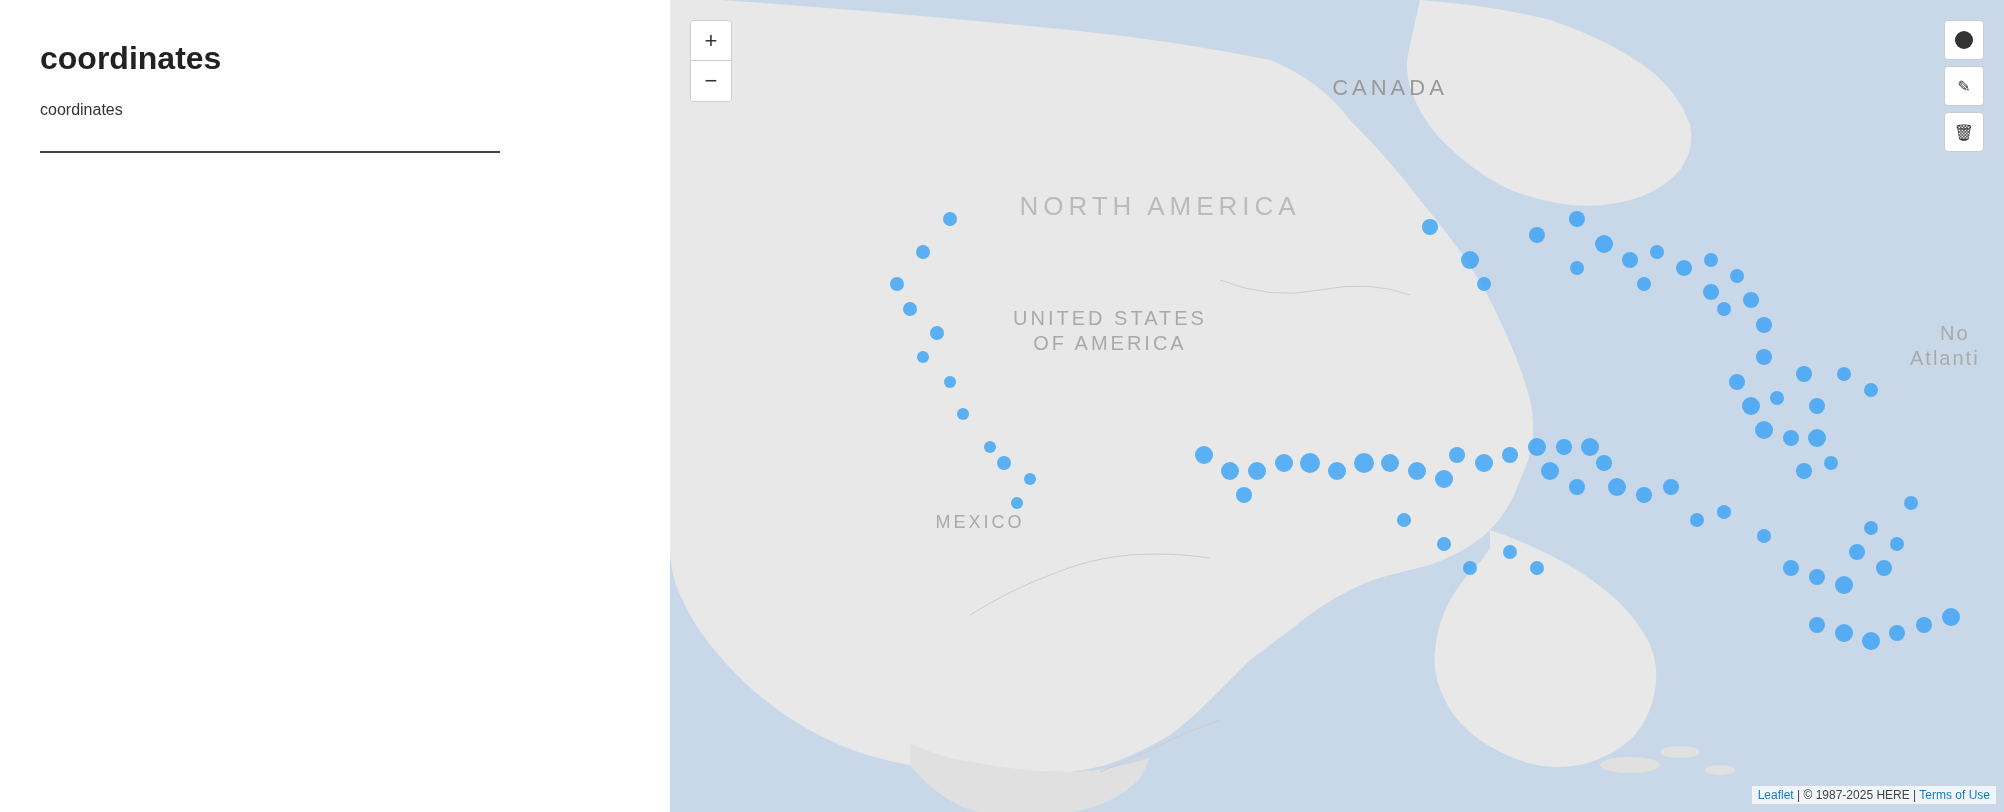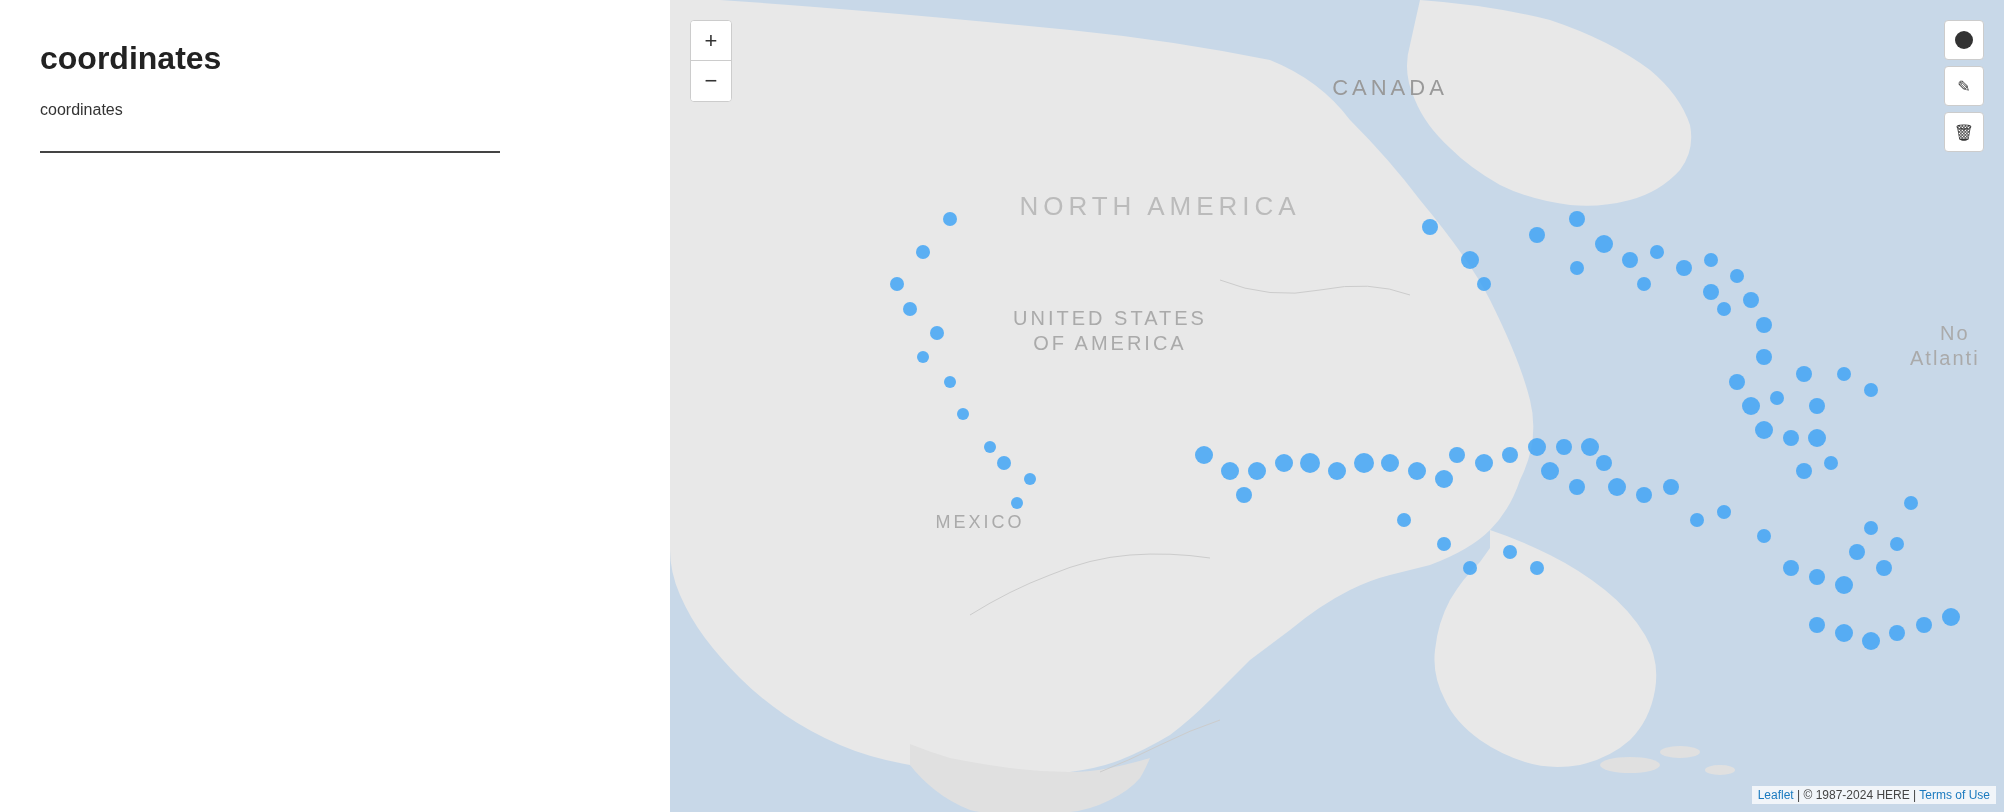--- a/index.html
+++ b/index.html
@@ -290,16 +290,16 @@
     <button class="right-btn">
       <span style="font-size:16px;">✎</span>
     </button>
     <button class="right-btn">
       <span style="font-size:16px;">🗑</span>
     </button>
   </div>
 
   <div class="map-attribution">
     <a href="#">Leaflet</a>
-    <span> | © 1987-2024 HERE | </span>
+    <span> | © 1987-2025 HERE | </span>
     <a href="#">Terms of Use</a>
   </div>
 </div>
 
 </body></html>

